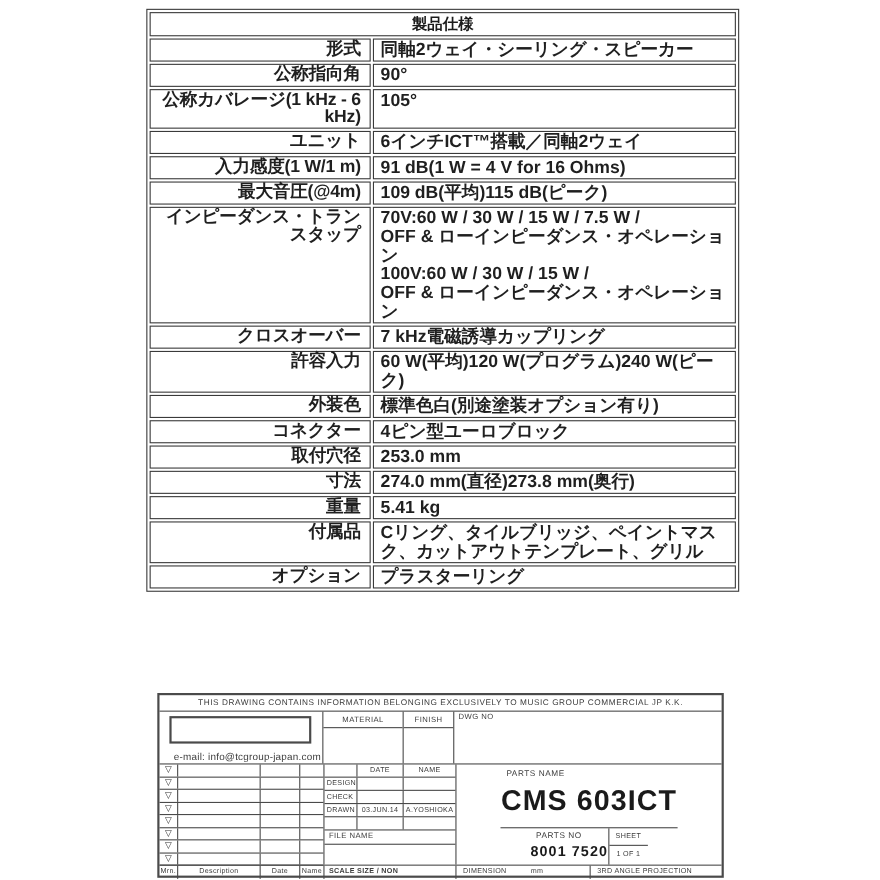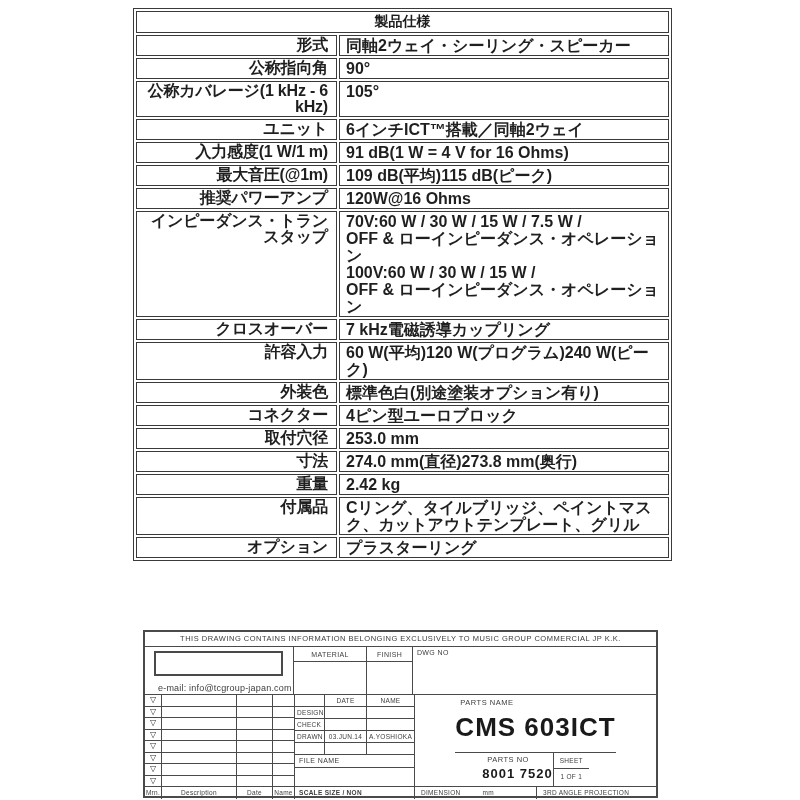--- a/index.html
+++ b/index.html
@@ -121,28 +121,24 @@
     <td class="label-cell">ユニット</td>
     <td class="value-cell">6インチICT™搭載／同軸2ウェイ</td>
   </tr>
 
   <tr class="spec-row">
     <td class="label-cell">入力感度(1 W/1 m)</td>
     <td class="value-cell">91 dB(1 W = 4 V for 16 Ohms)</td>
   </tr>
 
   <tr class="spec-row">
-    <td class="label-cell">最大音圧(@1m)</td>
+    <td class="label-cell">最大音圧(@4m)</td>
     <td class="value-cell">109 dB(平均)115 dB(ピーク)</td>
   </tr>
 
-  <tr class="spec-row">
-    <td class="label-cell">推奨パワーアンプ</td>
-    <td class="value-cell">120W@16 Ohms</td>
-  </tr>
 
 
   <tr class="spec-row">
     <td class="label-cell">インピーダンス・トランスタップ</td>
     <td class="value-cell">70V:60 W / 30 W / 15 W / 7.5 W /
 OFF &amp; ローインピーダンス・オペレーション
 100V:60 W / 30 W / 15 W /
 OFF &amp; ローインピーダンス・オペレーション</td>
   </tr>
 
@@ -171,21 +167,21 @@
     <td class="value-cell">253.0 mm</td>
   </tr>
 
   <tr class="spec-row">
     <td class="label-cell">寸法</td>
     <td class="value-cell">274.0 mm(直径)273.8 mm(奥行)</td>
   </tr>
 
   <tr class="spec-row">
     <td class="label-cell">重量</td>
-    <td class="value-cell">2.42 kg</td>
+    <td class="value-cell">5.41 kg</td>
   </tr>
 
   <tr class="spec-row">
     <td class="label-cell">付属品</td>
     <td class="value-cell">Cリング、タイルブリッジ、ペイントマスク、カットアウトテンプレート、グリル</td>
   </tr>
 
   <tr class="spec-row">
     <td class="label-cell">オプション</td>
     <td class="value-cell">プラスターリング</td>

